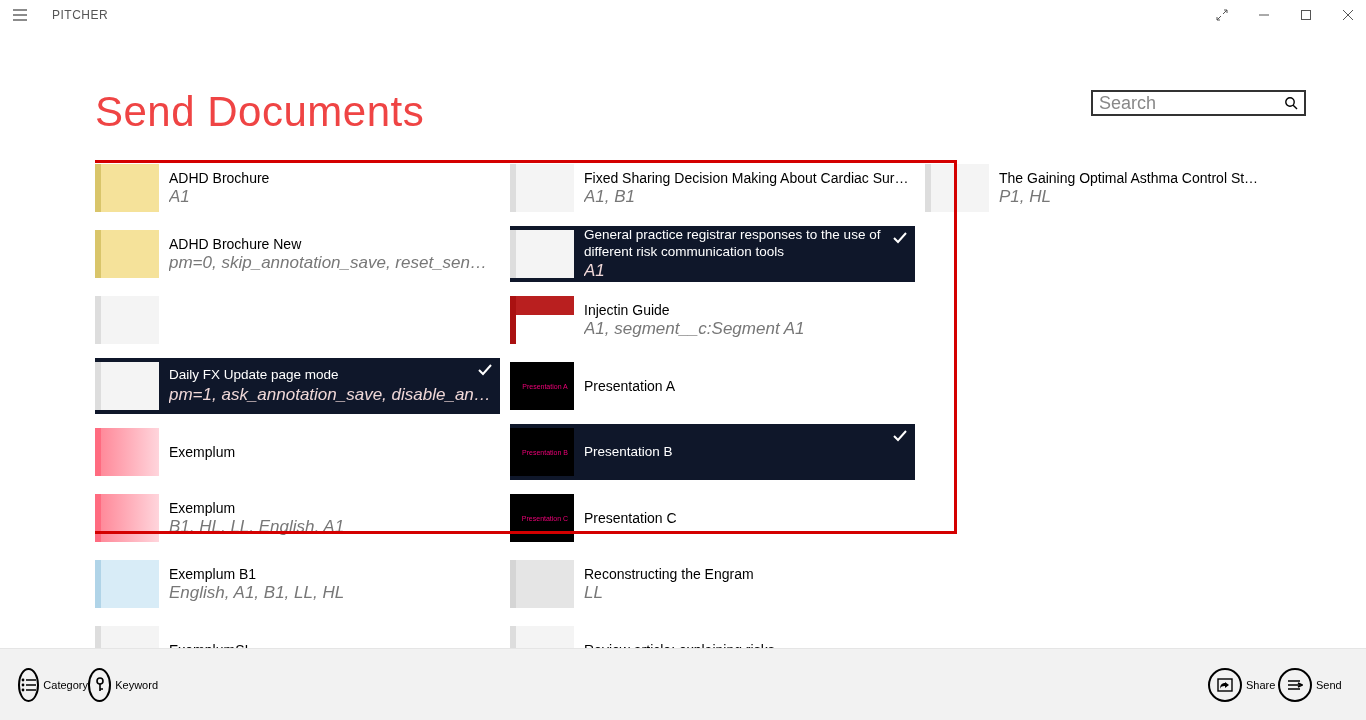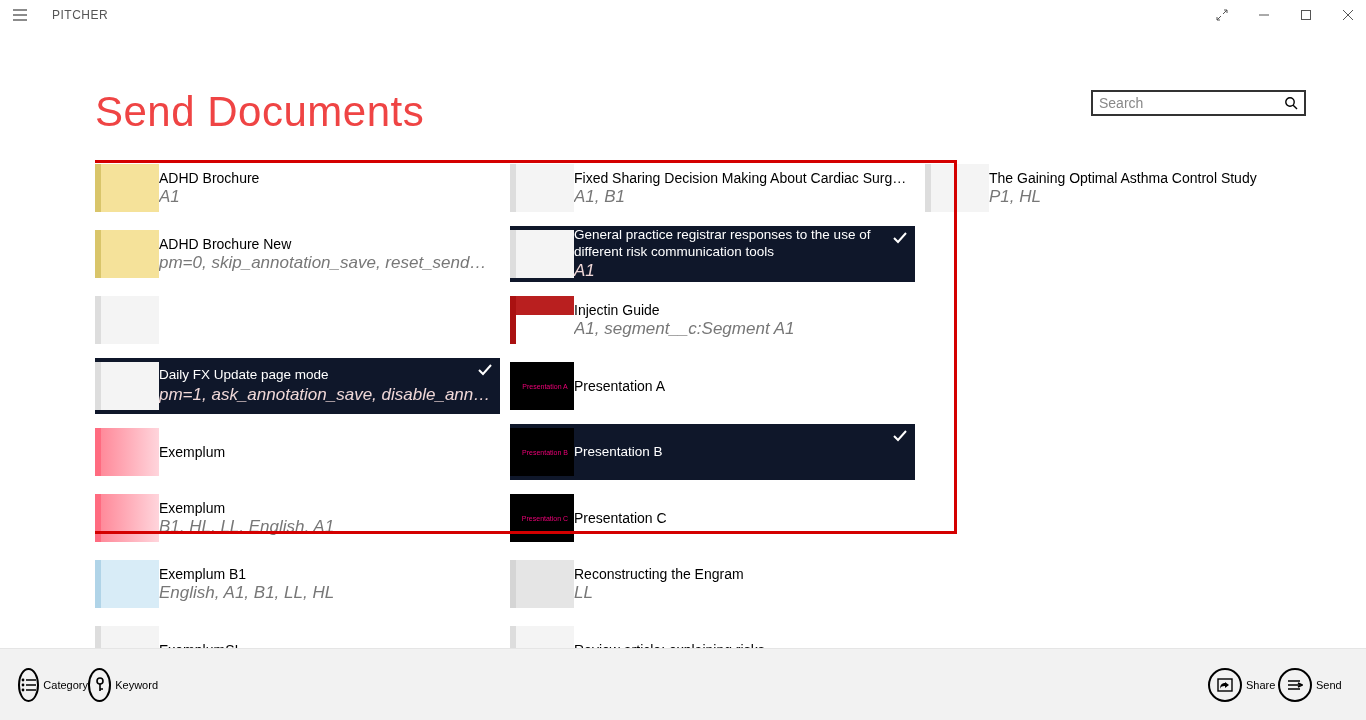--- a/index.html
+++ b/index.html
@@ -8,29 +8,29 @@
 .titlebar { height: 30px; display: flex; align-items: center; padding: 0 8px; color: #333; font-size: 12px; }
 .titlebar .hamburger { width: 24px; height: 24px; display: flex; align-items: center; justify-content: center; margin-right: 20px; color: #666; }
 .titlebar .app-title { letter-spacing: 0.5px; color: #555; }
 .titlebar .winbtns { margin-left: auto; display: flex; gap: 22px; color: #555; align-items: center; }
 .titlebar .winbtns span { display: inline-flex; align-items: center; justify-content: center; width: 20px; height: 20px; }
 
 .content { position: relative; height: 618px; padding: 58px 60px 0 95px; }
 .header-row { display: flex; align-items: flex-start; justify-content: space-between; }
 .page-title { font-size: 42px; font-weight: 300; color: #ef4444; letter-spacing: 0.5px; }
 .search-box { width: 215px; height: 26px; border: 2px solid #333; display: flex; align-items: center; padding: 0 6px; margin-top: 2px; }
-.search-box .placeholder { color: #888; font-size: 14px; flex: 1; }
+.search-box .placeholder { color: #888; font-size: 18px; flex: 1; }
 .search-box .sicon { font-size: 13px; }
 
 .grid-wrap { position: relative; margin-top: 24px; height: 510px; overflow: hidden; }
 .red-outline { position: absolute; left: -14px; top: 0px; width: 876px; height: 374px; border: 3px solid #d40000; pointer-events: none; z-index: 50; }
 .columns { display: flex; gap: 10px; }
 .col { width: 405px; }
 .col.col-narrow { width: 340px; }
-.item { height: 56px; display: flex; align-items: center; margin-bottom: 10px; position: relative; padding-right: 6px; }
+.item { height: 56px; display: flex; align-items: center; gap: 10px; margin-bottom: 10px; position: relative; padding-right: 6px; }
 .item.selected { background: #0f172a; color: #fff; }
 .item.selected .subtitle { color: #f0d8d8; }
 .thumb { width: 64px; height: 48px; flex: 0 0 auto; background: #ccc; border-left: 6px solid #888; display:flex; align-items:center; justify-content:center; font-size:8px; color:#333; overflow:hidden; }
 .thumb.yellow { background: #f5e29a; border-left-color: #d9c56a; }
 .thumb.doc { background: #f4f4f4; border-left-color: #ddd; }
 .thumb.pink { background: linear-gradient(90deg,#ff8a9a,#ffd5dc); border-left-color: #ff6b80; }
 .thumb.black { background: #000; border-left-color: #000; color:#e07; font-size:7px; }
 .thumb.splash { background: #d8ecf7; border-left-color: #b0d4e8; }
 .thumb.gray { background: #e5e5e5; border-left-color: #d5d5d5; }
 .thumb.redtop { background: linear-gradient(#b91f1f 40%, #fff 40%); border-left-color: #a11; }

